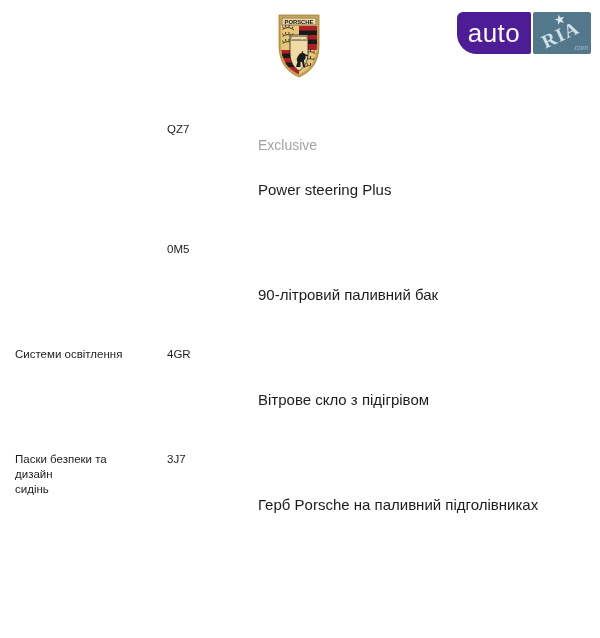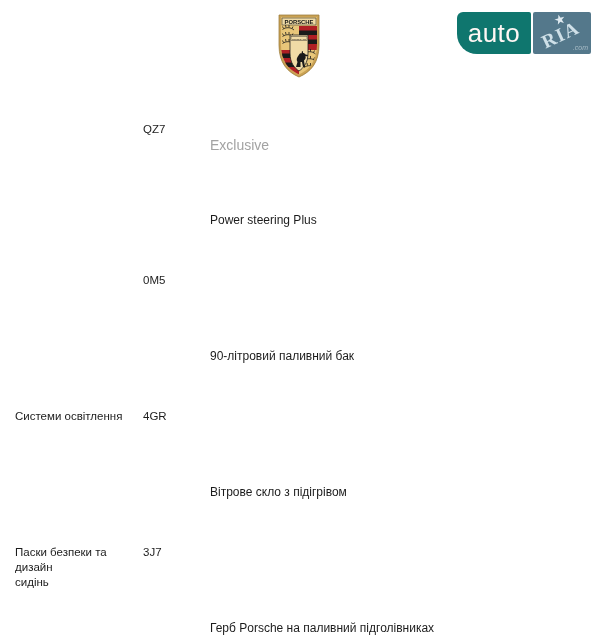--- a/index.html
+++ b/index.html
@@ -5,43 +5,43 @@
   * { margin:0; padding:0; box-sizing:border-box; }
   html,body { width:600px; height:638px; background:#ffffff; overflow:hidden;
               font-family:"Liberation Sans","DejaVu Sans",sans-serif; }
   .page { position:relative; width:600px; height:638px; background:#fff; }
 
   
   .crest-wrap { position:absolute; left:275px; top:12px; width:48px; height:68px; }
   .crest-wrap svg { width:100%; height:100%; display:block; }
 
   .autoria { position:absolute; top:12px; right:9px; height:42px; display:flex; gap:2px; }
-  .auto-block { width:74px; height:42px; background:#0f766e;
+  .auto-block { width:74px; height:42px; background:#4c1d95;
                 border-radius:6px 2px 2px 20px;
                 display:flex; align-items:center; justify-content:center; }
   .auto-text { color:#fff7f4; font-size:26px; line-height:1; letter-spacing:.5px; }
   .ria-block { width:58px; height:42px; background:#54788b; border-radius:2px;
                position:relative; overflow:hidden; }
   .ria-text { position:absolute; left:8px; top:12px; transform:rotate(-25deg);
               color:#cfe0e8; font-weight:bold; font-size:19px; letter-spacing:1.5px;
               font-family:"Liberation Serif","DejaVu Serif",serif; }
   .ria-star { position:absolute; left:21px; top:0px; color:#dfeaf0; font-size:13px;
               transform:rotate(-15deg); }
   .ria-com { position:absolute; right:3px; bottom:3px; color:#a8bcc7; font-size:7px;
              font-style:italic; }
 
   
   .table { position:absolute; top:109px; left:15px; right:10px; }
-  .row { display:grid; grid-template-columns:128px 67px 1fr; margin-bottom:15px; }
+  .row { display:grid; grid-template-columns:128px 67px 1fr; margin-bottom:15px;gap:24px; }
   .cell { font-size:11.5px; line-height:15px; color:#1c1c1c; white-space:pre; }
   .cat  { white-space:pre-line; padding-right:4px; }
   .row.has-exclusive .cat,
   .row.has-exclusive .code { padding-top:13px; }
   .exclusive { font-size:14px; line-height:13px; color:#a3a3a3; white-space:nowrap; }
-  .desc { font-size:12px; line-height:15px; color:#1c1c1c; white-space:pre-line;margin-top:31px; }
+  .desc { font-size:15px; line-height:15px; color:#1c1c1c; white-space:pre-line; }
 </style>
 </head>
 <body>
 
 <div class="page">
 
   <div class="crest-wrap">
     <svg viewBox="0 0 96 132">
       <defs>
         <clipPath id="innerClip">

